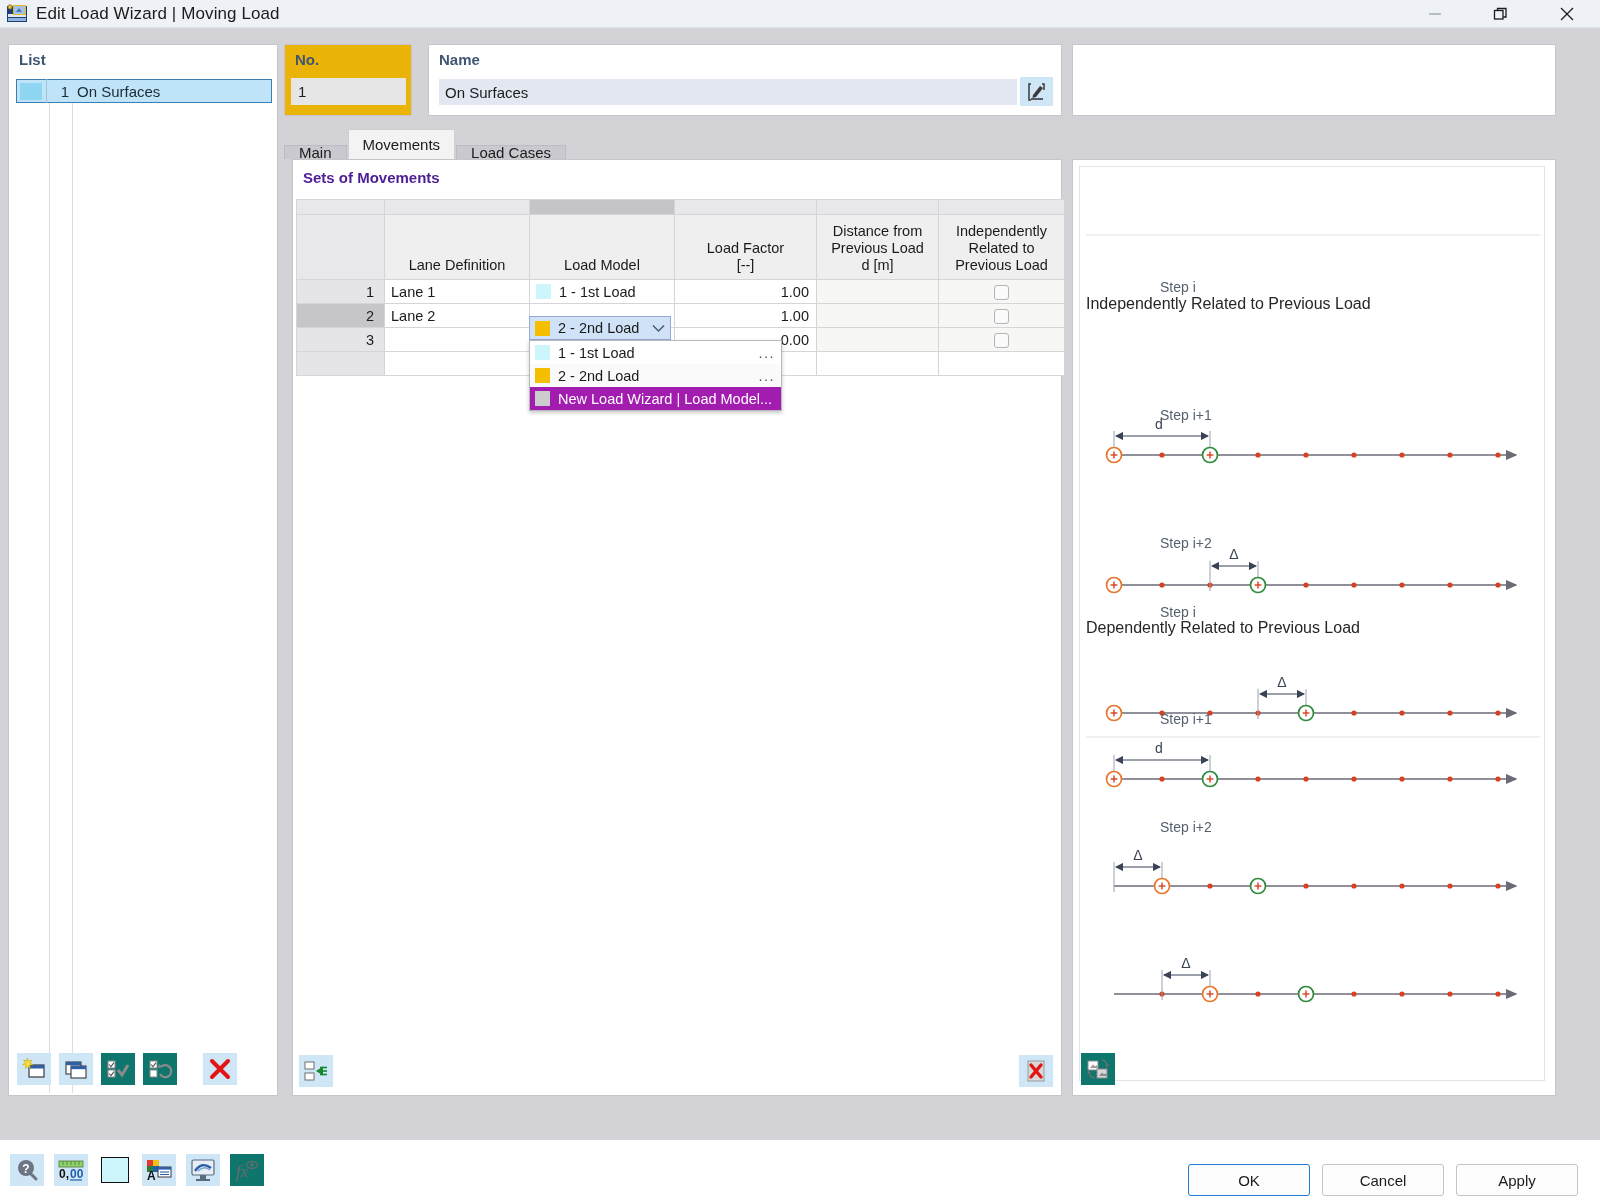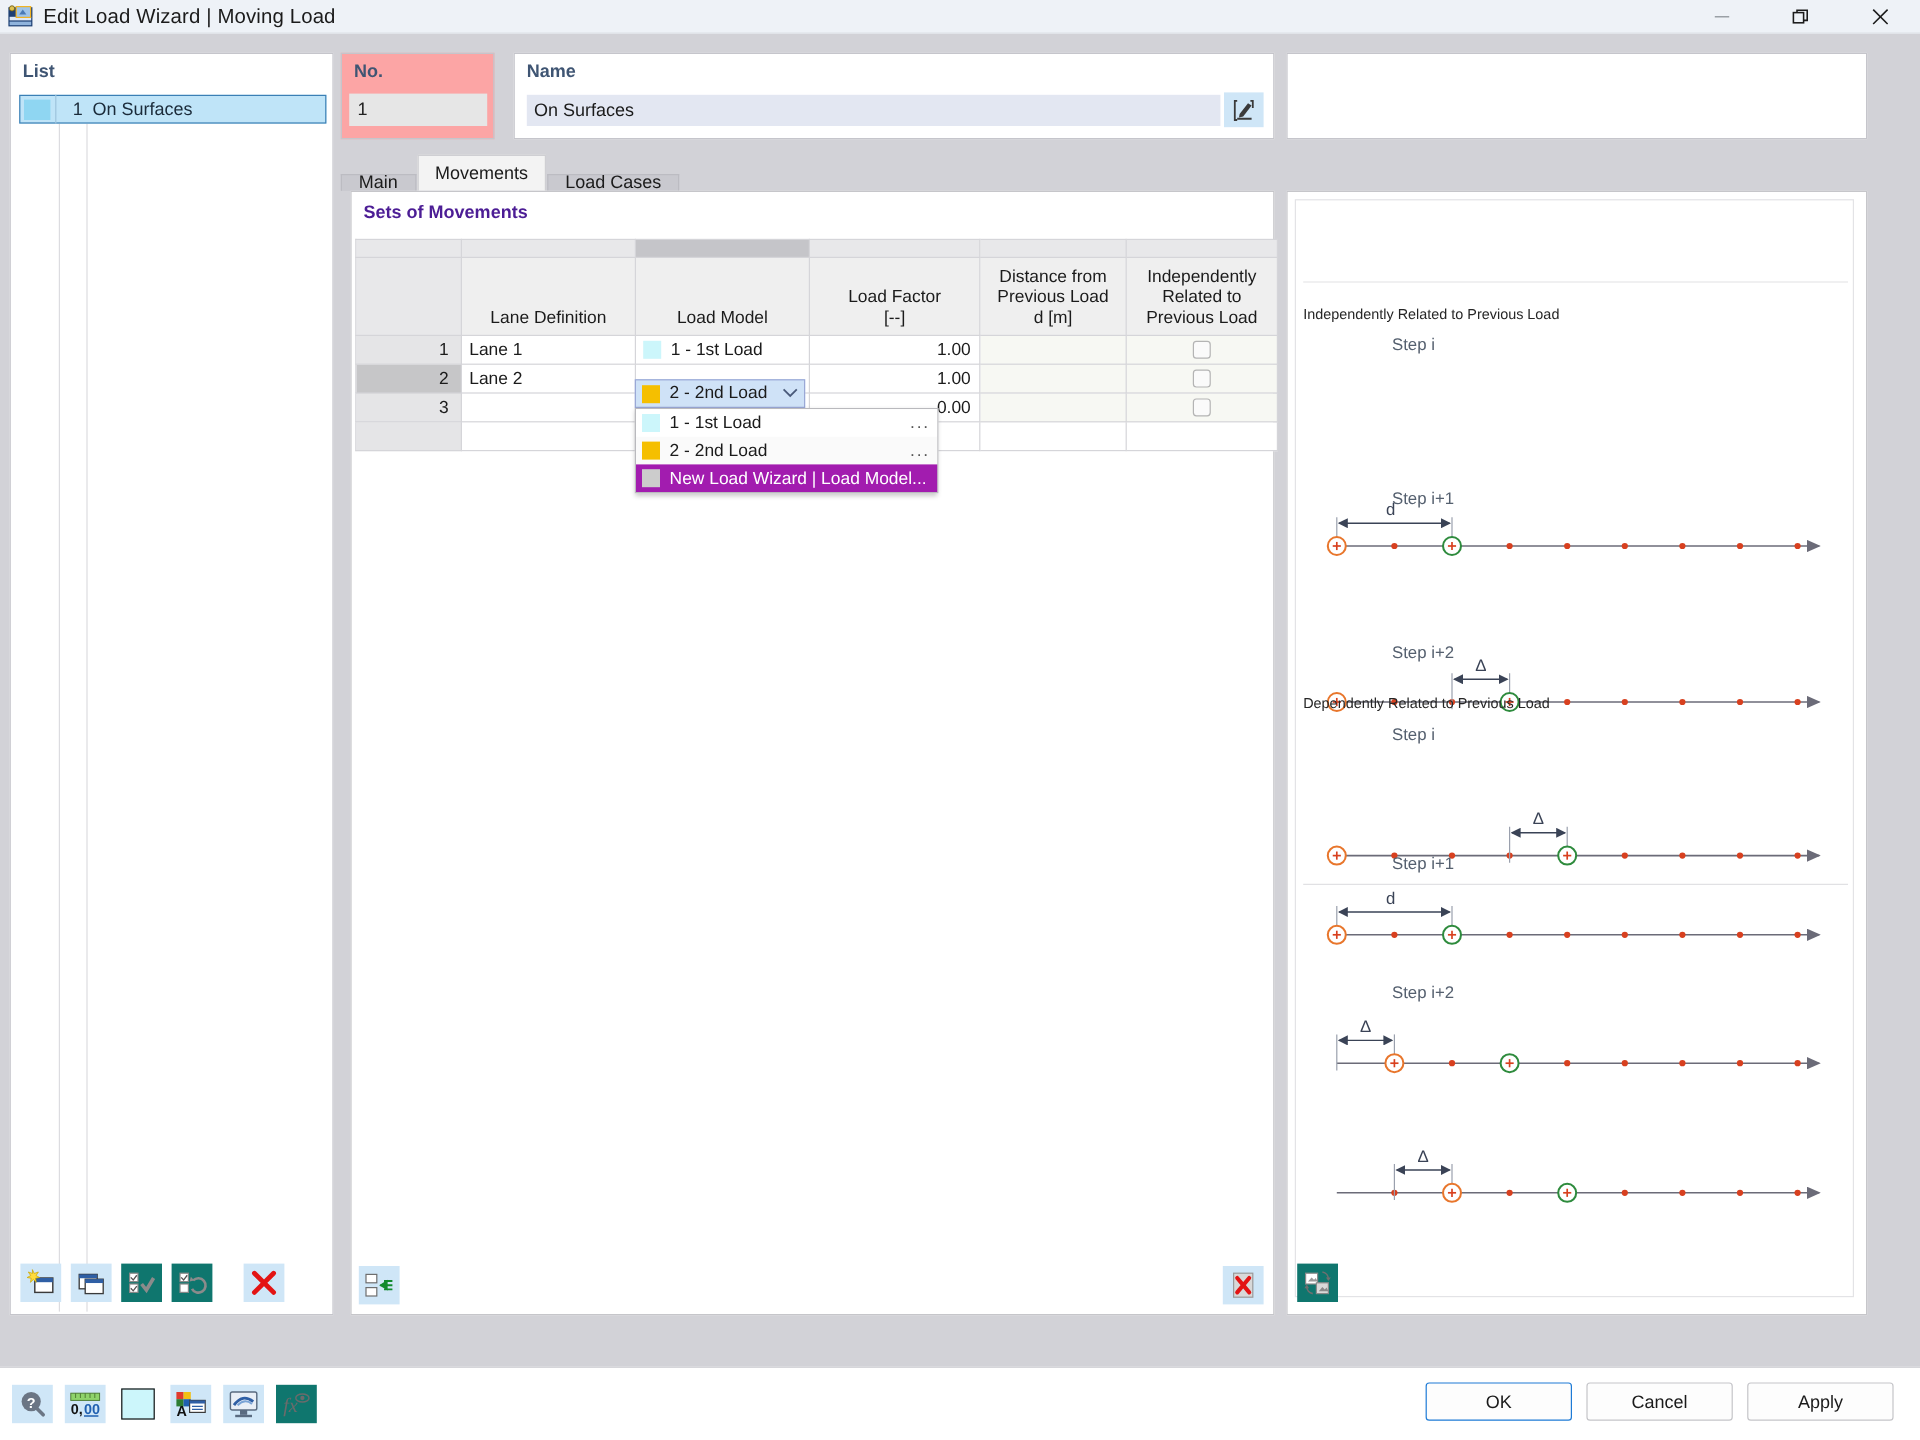--- a/index.html
+++ b/index.html
@@ -53,21 +53,21 @@
 
   
   .list-toolbar { position: absolute; left: 8px; bottom: 10px; display: flex; gap: 8px; align-items: center; }
   .tbtn { width: 34px; height: 32px; display: flex; align-items: center; justify-content: center;
           background: #cfe6f7; border: 0; }
   .tbtn.flat { background: #0f766e; }
   .tbtn.plain { background: #cfe6f7; }
   .tbtn.none { background: transparent; }
 
   
-  .no-panel { position: absolute; left: 284px; top: 44px; width: 128px; height: 72px; background:#fca5a5; border:1px solid #c5c5cb;}
+  .no-panel { position: absolute; left: 284px; top: 44px; width: 128px; height: 72px; background:#eab308; border:1px solid #c5c5cb;}
   .no-input { position: absolute; left: 6px; top: 33px; width: 115px; height: 27px; background: #e6e6e6;
               font-size: 15px; color: #222; display: flex; align-items: center; padding-left: 7px; }
 
   
   .name-panel { position: absolute; left: 428px; top: 44px; width: 634px; height: 72px; background:#fff; border:1px solid #c5c5cb;}
   .name-input { position: absolute; left: 10px; top: 34px; width: 578px; height: 26px; background: #e3e7f2;
                 font-size: 15px; color: #1b1b1b; display: flex; align-items: center; padding-left: 6px;}
   .name-editbtn { position: absolute; right: 8px; top: 32px; width: 33px; height: 29px; background: #cfe6f7;
                   display: flex; align-items: center; justify-content: center; }
 
@@ -129,27 +129,27 @@
   .dd-text { margin-left: 8px; }
   .dd-dots { margin-left: auto; margin-right: 6px; letter-spacing: 1.5px; color: #555; }
 
   
   .mid-toolbar-left { position: absolute; left: 6px; bottom: 8px; }
   .mid-toolbar-right { position: absolute; right: 8px; bottom: 8px; }
 
   
   .right-panel { position: absolute; left: 1072px; top: 159px; width: 484px; height: 937px; background:#fff; border:1px solid #c6c6ca; }
   .rp-inner { position: absolute; left: 6px; top: 6px; width: 466px; height: 915px; background: #fff; border: 1px solid #e3e3e6; overflow: hidden; }
-  .diag-head { position: absolute; font-size: 12px; color: #262626; }
+  .diag-head { position: absolute; font-size: 16px; color: #262626; margin-top: 40px; }
   .rp-toolbar { position: absolute; left: 8px; bottom: 10px; }
 
   
   .bottombar { position: absolute; left: 0; bottom: 0; width: 1600px; height: 61px; background: #fff; border-top: 1px solid #d6d6da; }
   .bb-left { position: absolute; left: 10px; top: 14px; display: flex; gap: 10px; align-items: center; }
-  .bb-right { position: absolute; right: 22px; top: 12px; display: flex; gap: 12px; }
+  .bb-right { position: absolute; right: 22px; top: 24px; display: flex; gap: 12px; }
   .dlgbtn {
     width: 122px; height: 32px; border-radius: 3px; background: #fdfdfd; border: 1px solid #c5c5c9;
     font-size: 15px; color: #1b1b1b; display: flex; align-items: center; justify-content: center;
   }
   .dlgbtn.primary { border: 1px solid #1e7bd6; }
 </style>
 </head>
 <body>
 
 <div id="app">

